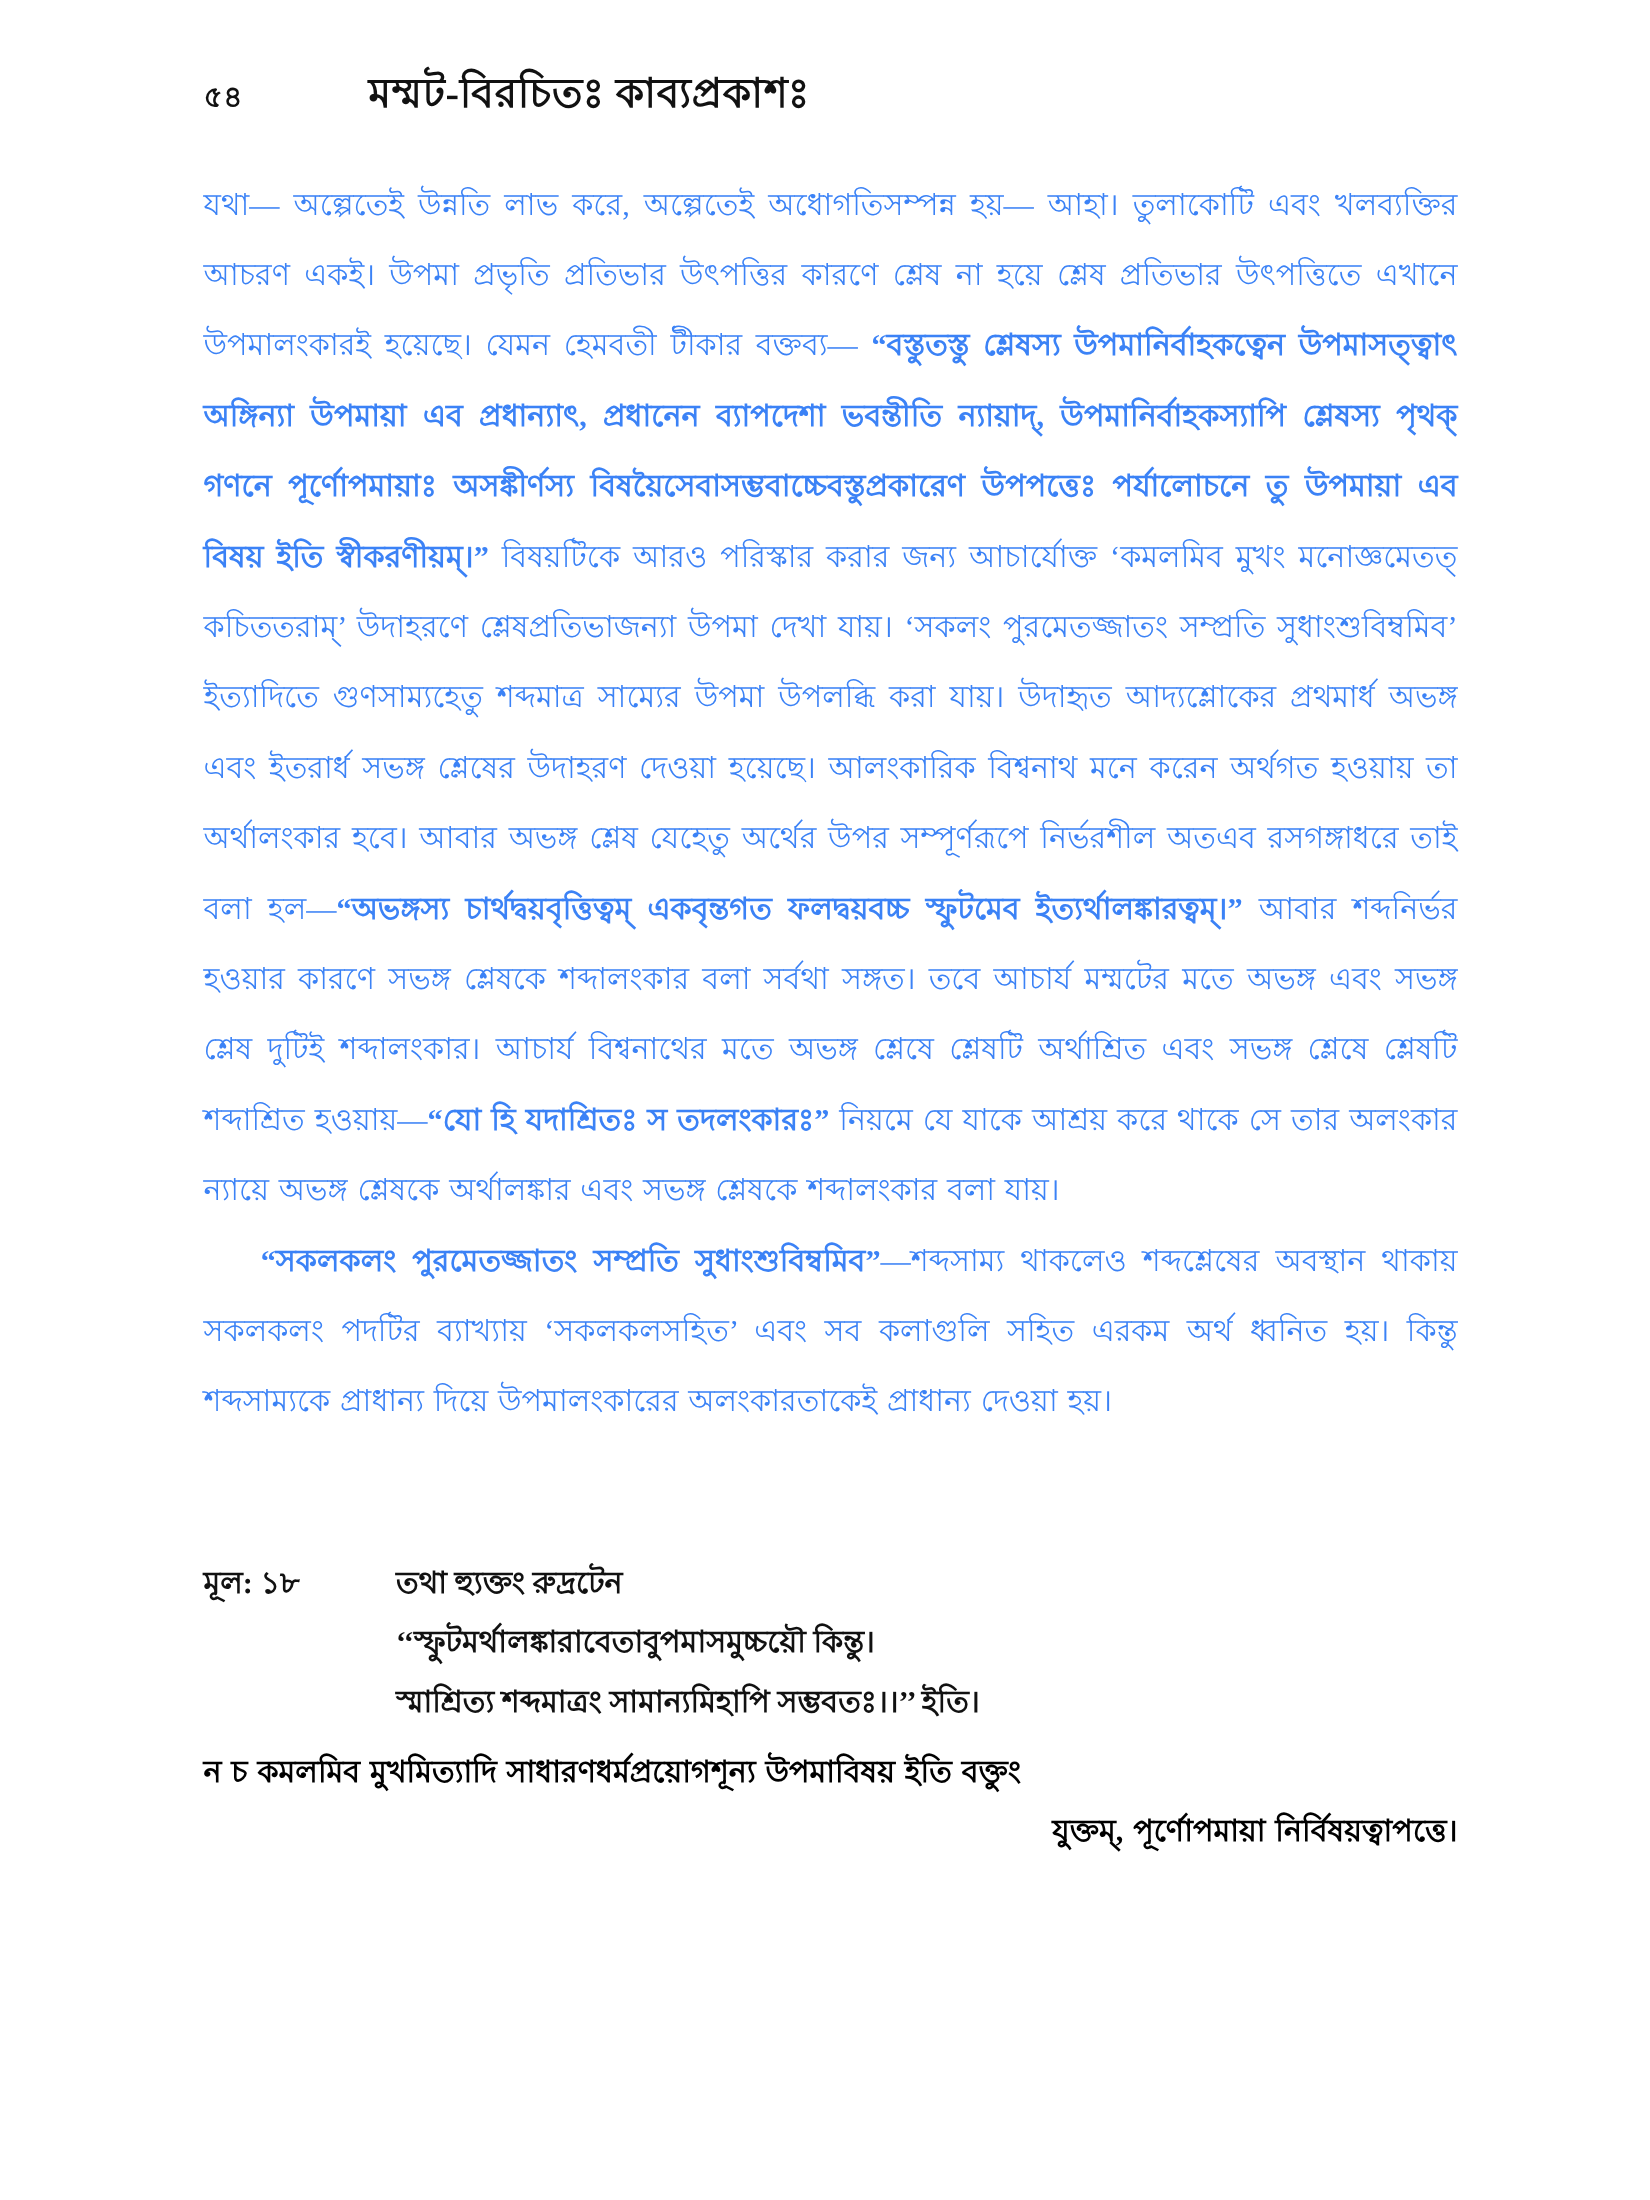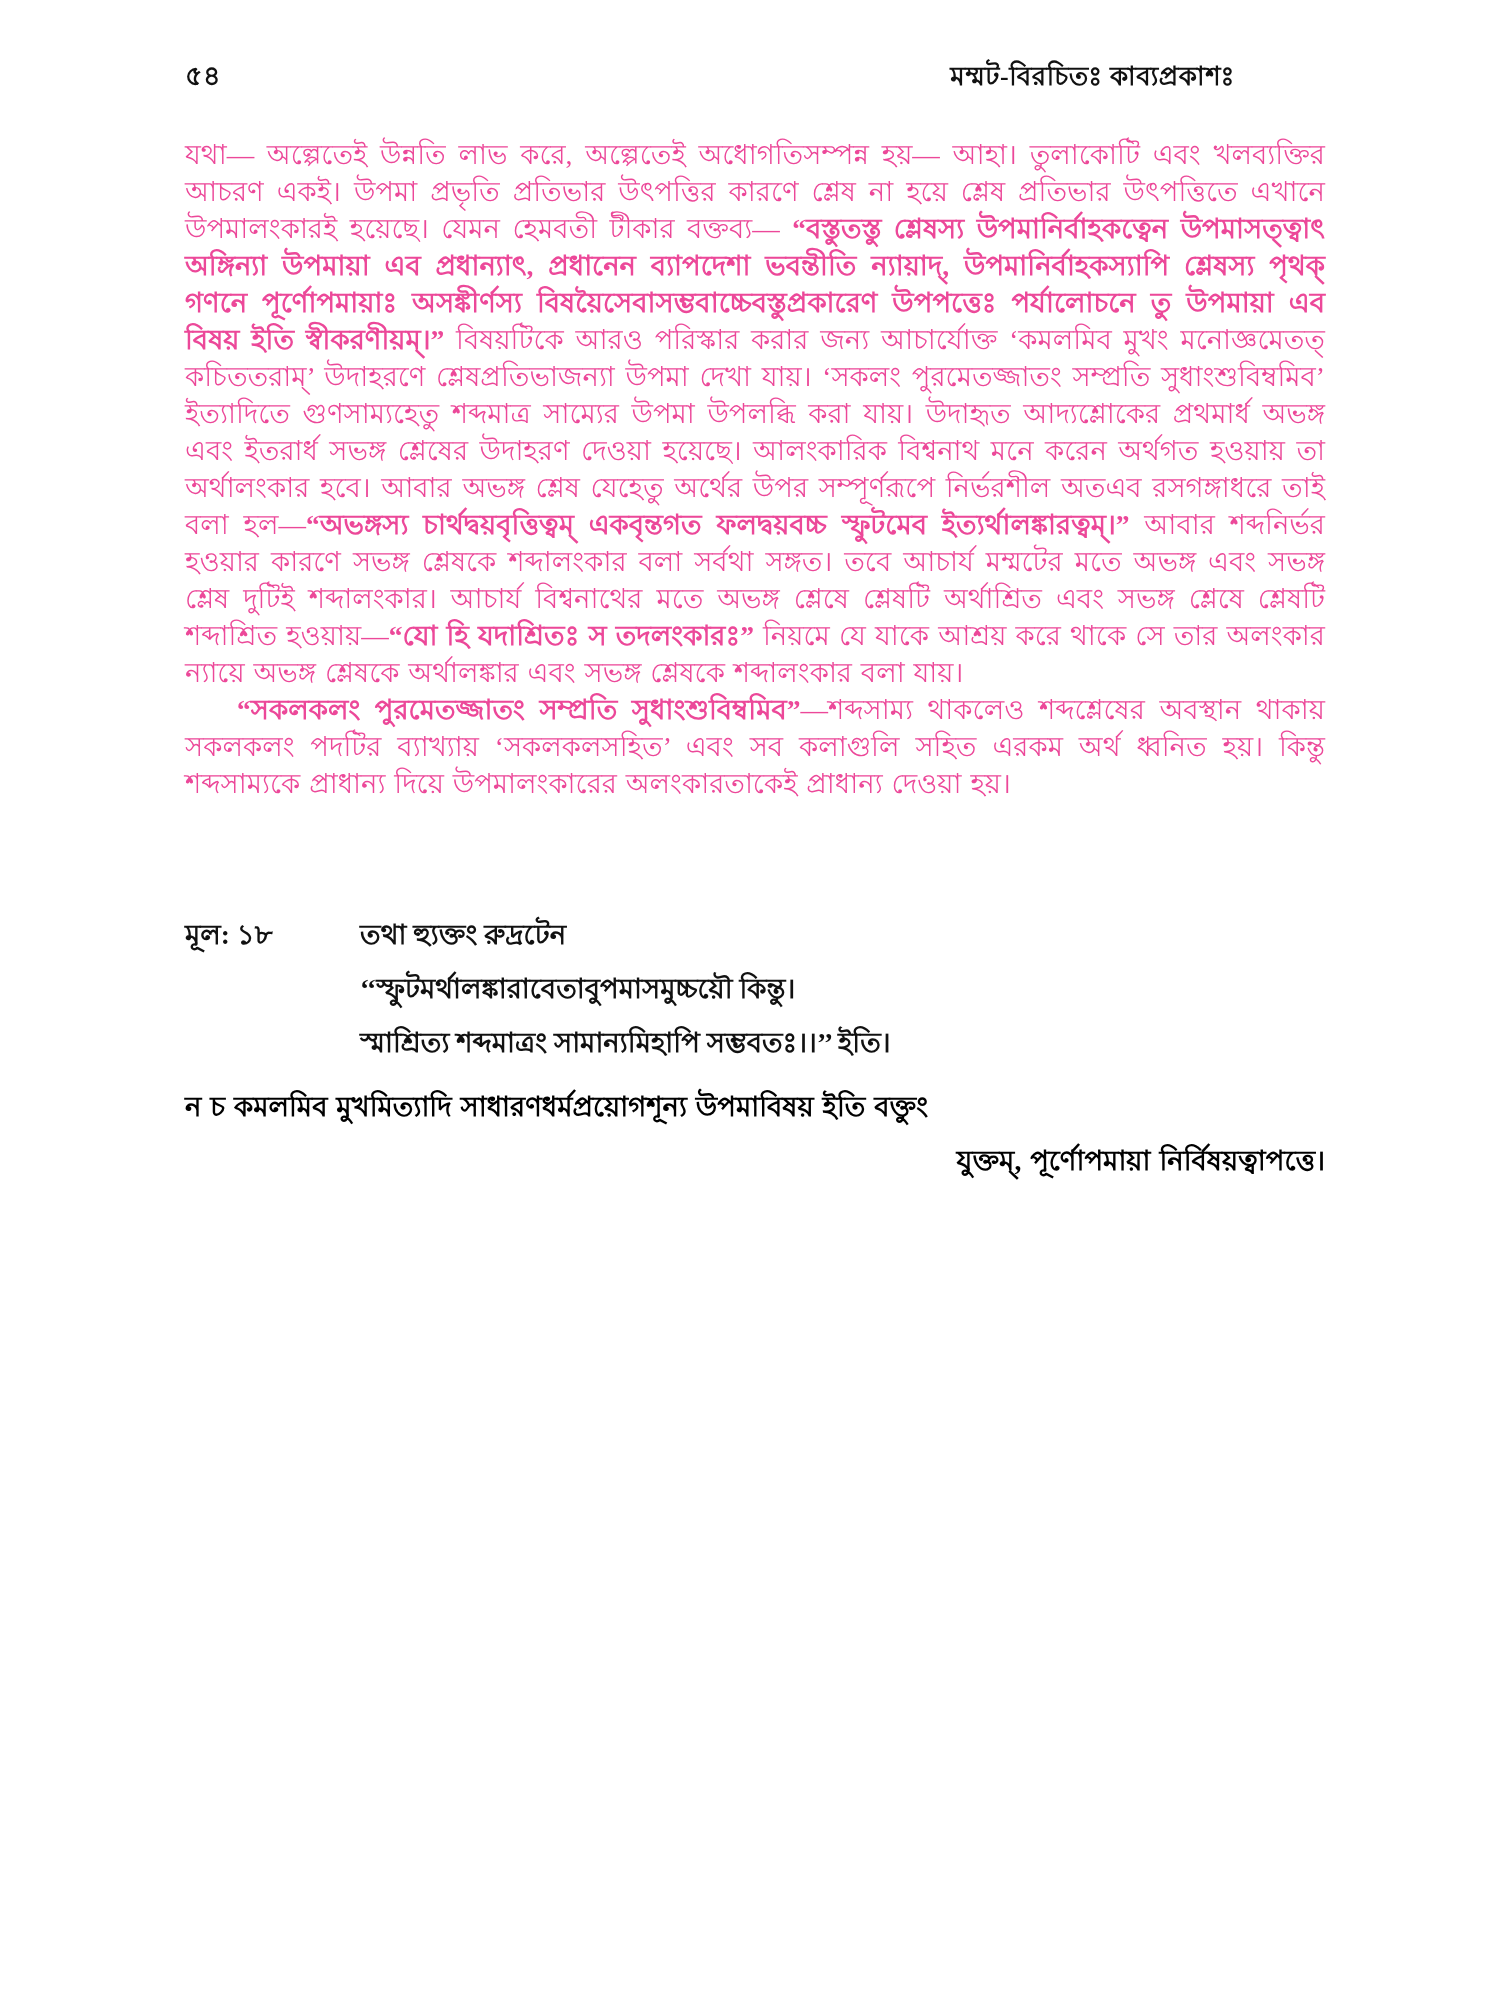--- a/index.html
+++ b/index.html
@@ -37,35 +37,35 @@
   .folio {
     font-size: 27px;
     font-weight: 700;
     letter-spacing: 0.5px;
     color: #111;
     width: 150px;
     flex: 0 0 150px;
   }
   .running-head {
     flex: 1 1 auto;
-    text-align: right;
-    font-size: 26px;
+    text-align: left;
+    font-size: 37px;
     font-weight: 700;
     letter-spacing: 0.6px;
     color: #111;
     padding-right: 90px;
   }
   .body-text p {
     margin: 0 0 0 0;
     font-size: 27.5px;
-    line-height: 37px;
+    line-height: 64px;
     text-align: justify;
     text-justify: inter-word;
     word-spacing: 2px;
-    color: #ec4899;
+    color: #3b82f6;
   }
   .body-text p + p {
     margin-top: 0px;
   }
   .indent {
     text-indent: 52px;
   }
   .bold {
     font-weight: 700;
   }

